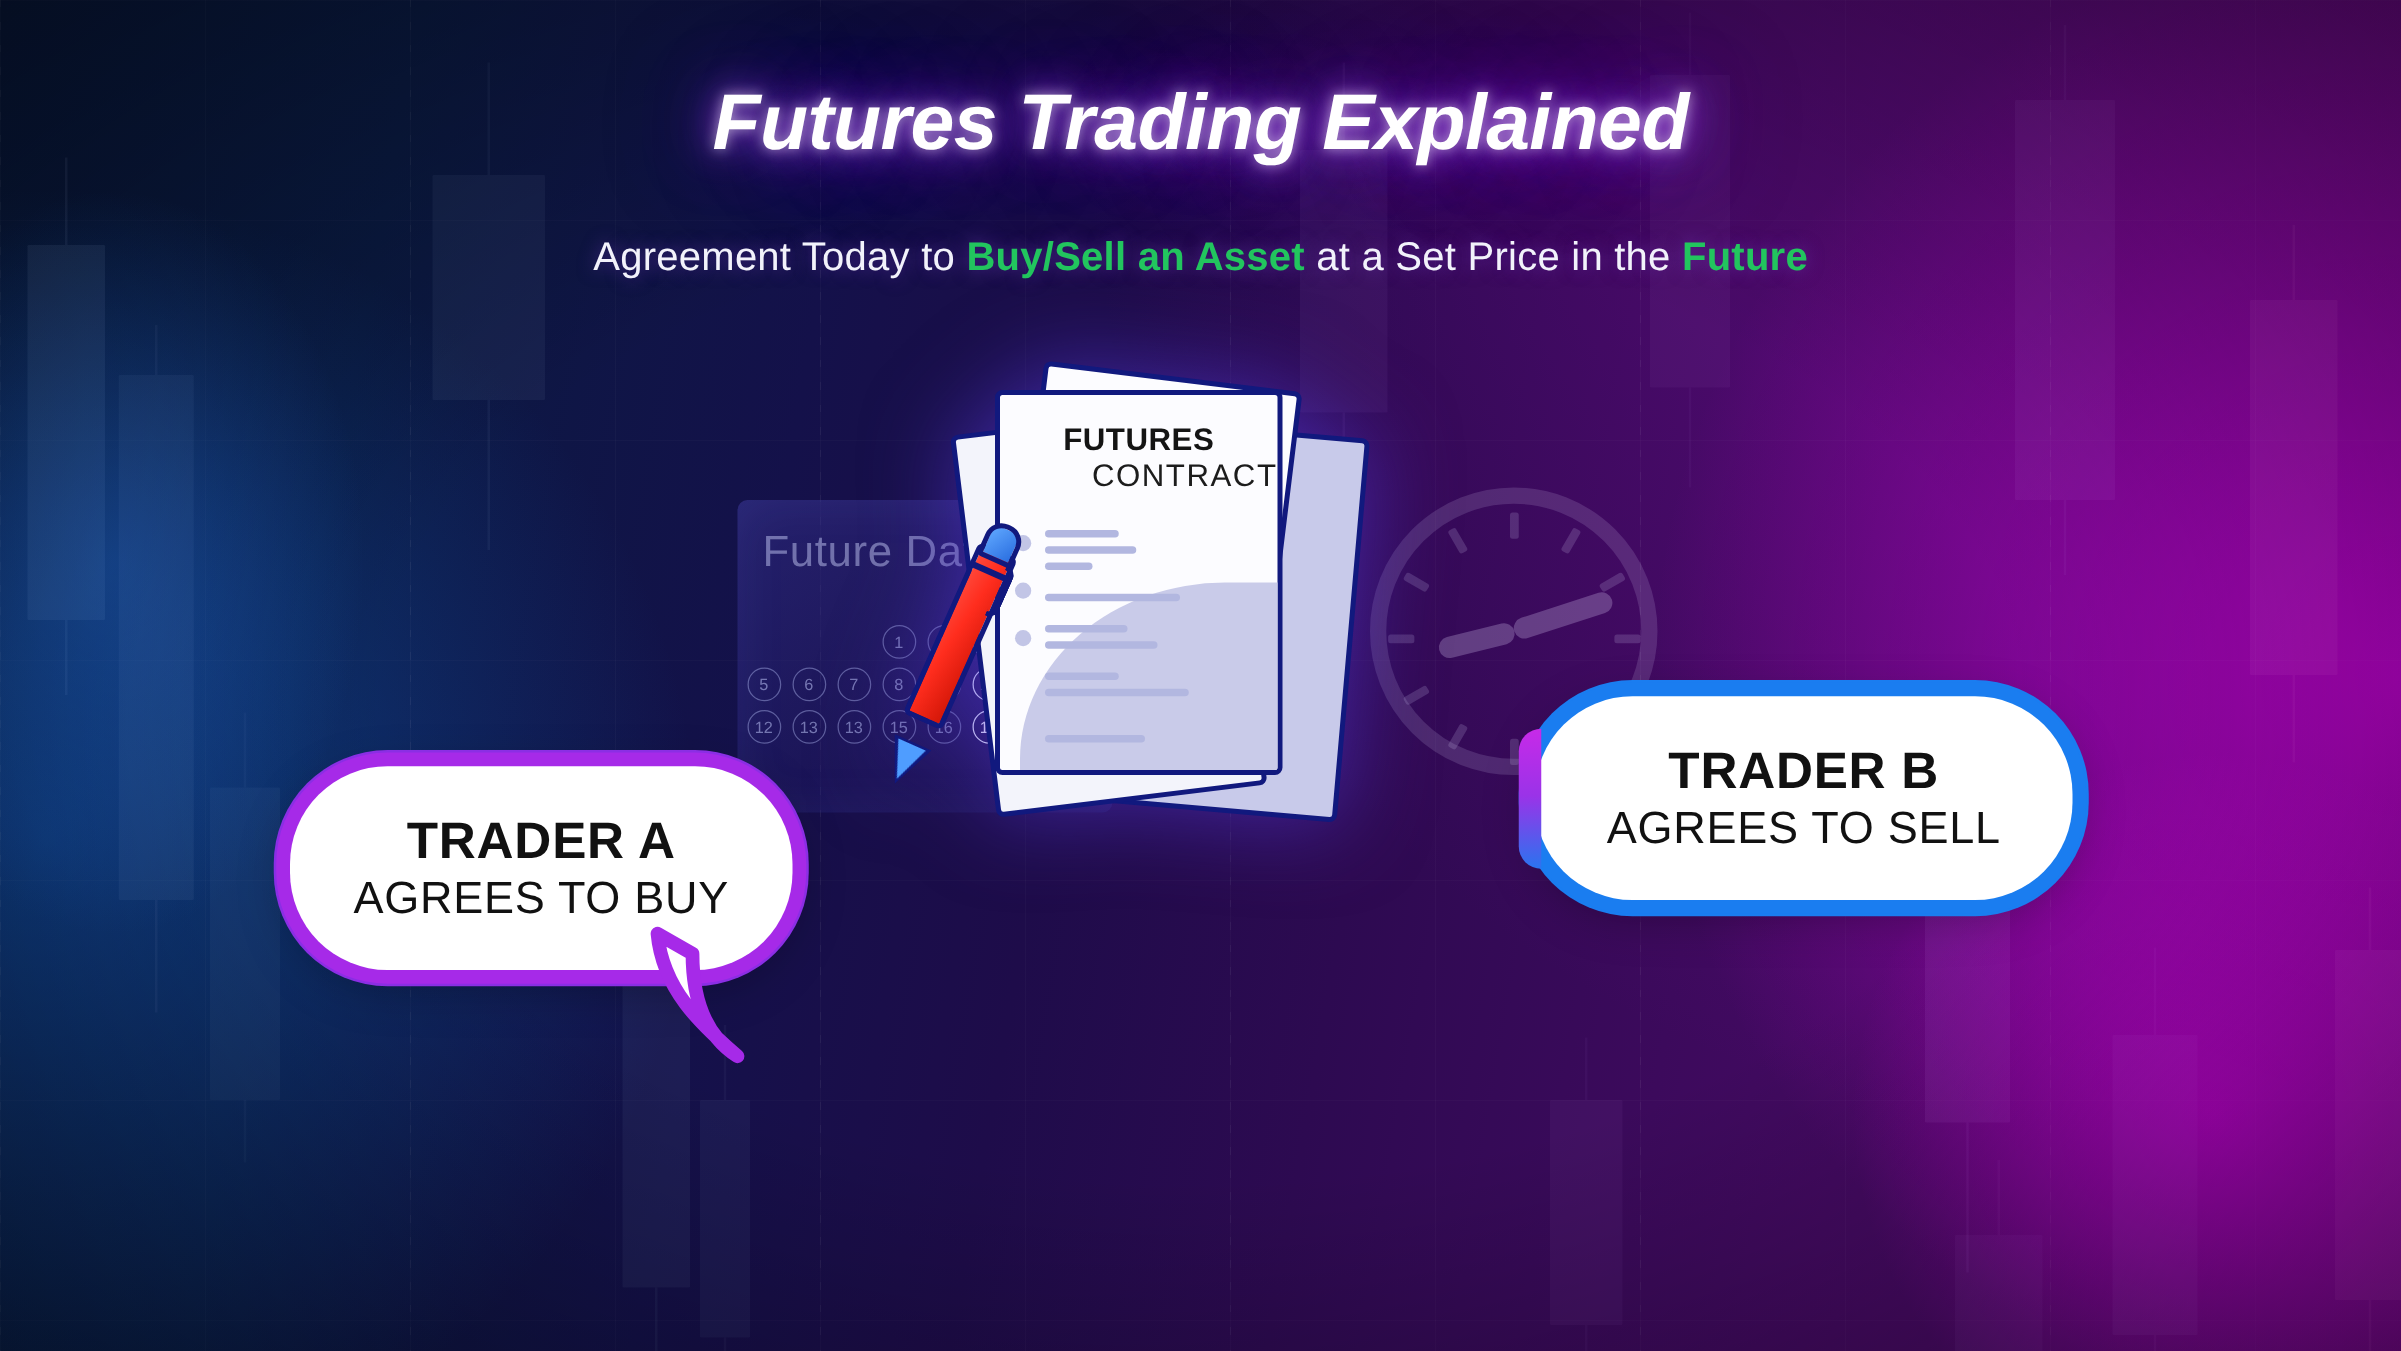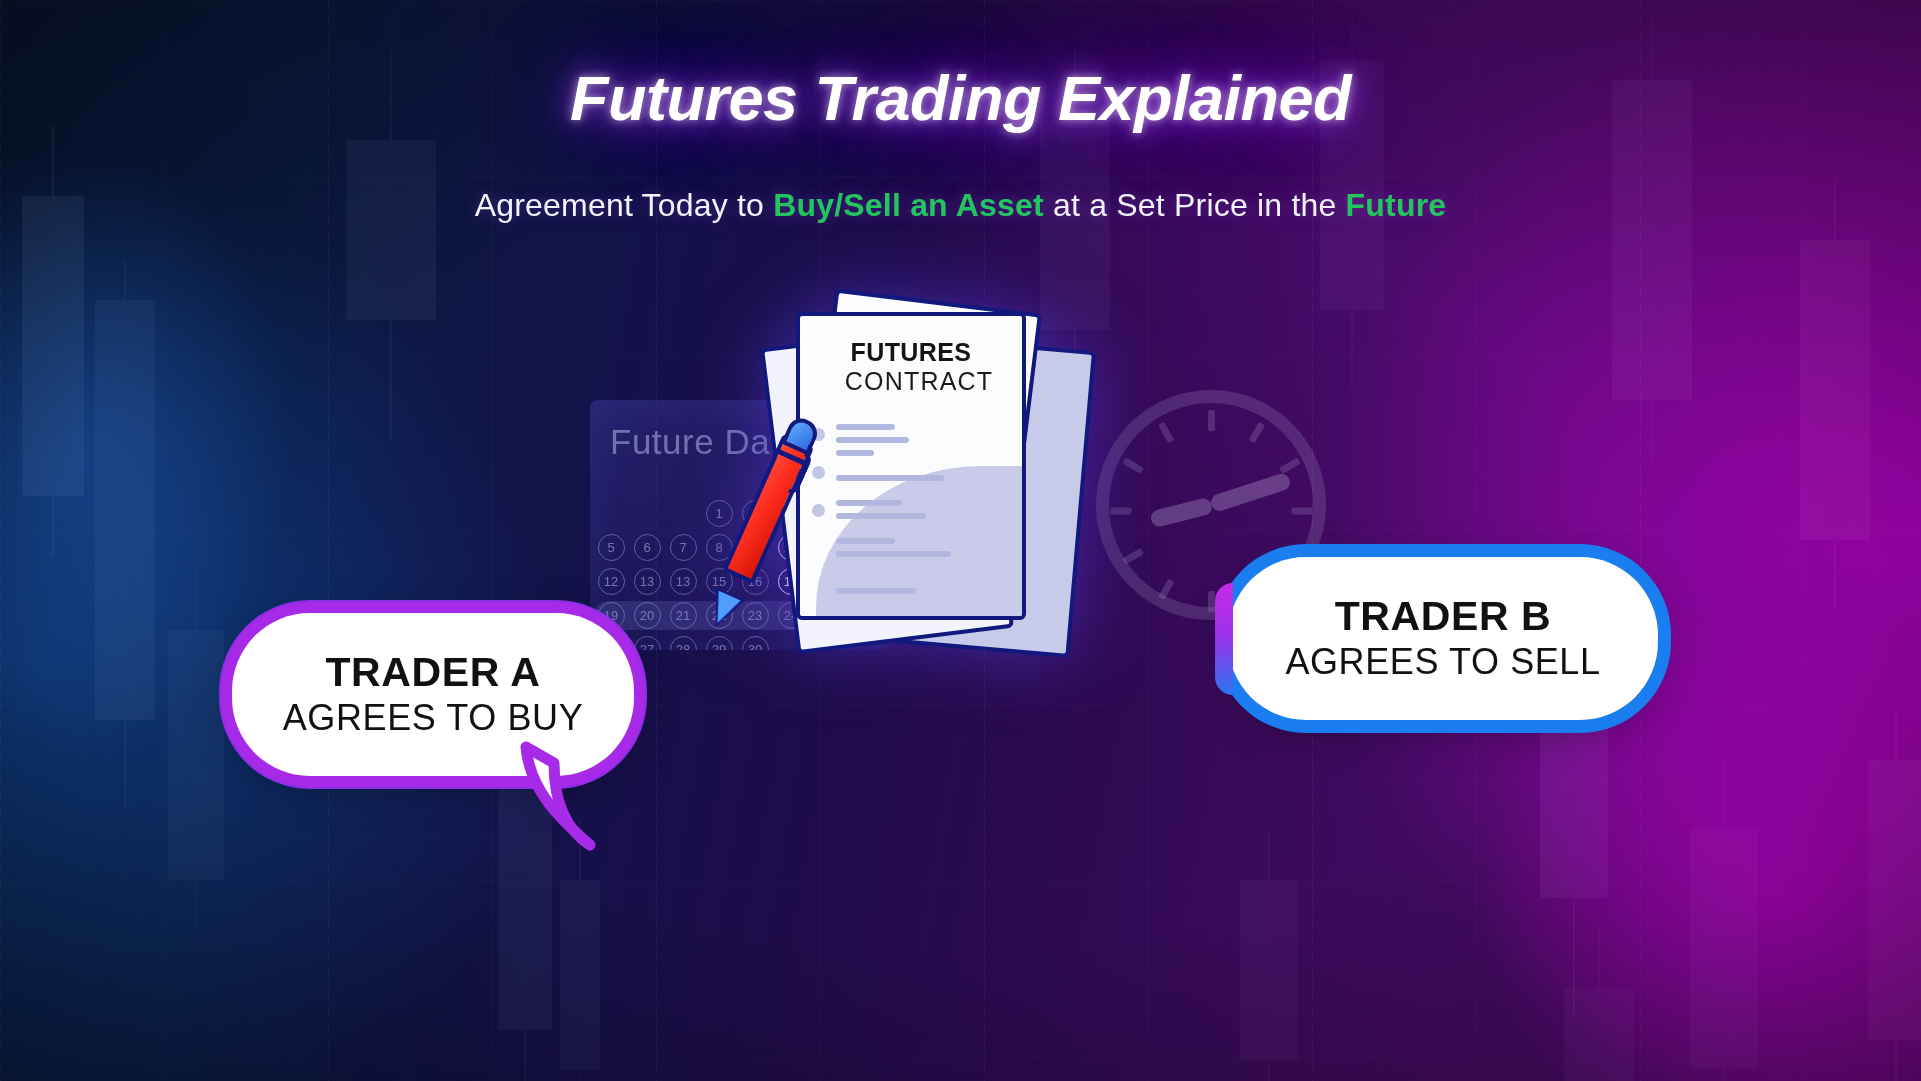--- a/index.html
+++ b/index.html
@@ -132,21 +132,21 @@
             background:#f3f4fb;}
   .sheet.s3{left:125px;top:26px;width:190px;height:300px;transform:rotate(5deg);
             background:#c8caea;}
   .sheet.main{left:36px;top:-4px;width:222px;height:300px;overflow:hidden;}
   .sheet.main .fold{
     position:absolute;right:-22px;bottom:-46px;width:228px;height:196px;
     background:#c9cbe9;border-radius:72% 0 0 0;
   }
   .doc-h1{position:absolute;left:0;right:0;top:22px;text-align:center;
     font-size:25px;font-weight:bold;color:#141414;letter-spacing:.4px;}
-  .doc-h2{position:absolute;left:16px;right:0;top:51px;text-align:center;
+  .doc-h2{position:absolute;left:16px;right:0;top:51px;text-align:right;
     font-size:25px;font-weight:300;color:#1c1c1c;letter-spacing:1.2px;}
   .lines{position:absolute;left:36px;top:108px;right:12px;}
   .ln{height:6px;border-radius:3px;background:#b2b7e0;margin-bottom:7px;}
   .dots{position:absolute;left:12px;top:112px;}
   .dt{width:13px;height:13px;border-radius:50%;background:#c2c5e6;margin-bottom:25px;}
 
   
   .pen{position:absolute;left:-12px;top:96px;width:40px;height:200px;
        transform:rotate(24deg);transform-origin:50% 50%;}
   .pen .barrel{position:absolute;left:2px;top:22px;width:34px;height:150px;
@@ -335,61 +335,20 @@
           <div class="cal-cell">
             <i>15</i>
           </div>
           <div class="cal-cell">
             <i>16</i>
           </div>
           <div class="cal-cell hl">
             <i>17</i>
           </div>
         </div>
-        <div class="cal-row">
-          <div class="cal-rowhl"></div>
-          <div class="cal-cell">
-            <i>19</i>
-          </div>
-          <div class="cal-cell">
-            <i>20</i>
-          </div>
-          <div class="cal-cell">
-            <i>21</i>
-          </div>
-          <div class="cal-cell">
-            <i>22</i>
-          </div>
-          <div class="cal-cell">
-            <i>23</i>
-          </div>
-          <div class="cal-cell">
-            <i>24</i>
-          </div>
-        </div>
-        <div class="cal-row">
-          <div class="cal-cell">
-            <i>26</i>
-          </div>
-          <div class="cal-cell">
-            <i>27</i>
-          </div>
-          <div class="cal-cell">
-            <i>28</i>
-          </div>
-          <div class="cal-cell">
-            <i>29</i>
-          </div>
-          <div class="cal-cell">
-            <i>30</i>
-          </div>
-          <div class="cal-cell blank">
-            <i></i>
-          </div>
-        </div>
       </div>
   </div>
 
   <div class="contract-wrap">
     <div class="sheet s3"></div>
     <div class="sheet s1"></div>
     <div class="sheet s2"></div>
 
     <div class="sheet main">
       <div class="fold"></div>

